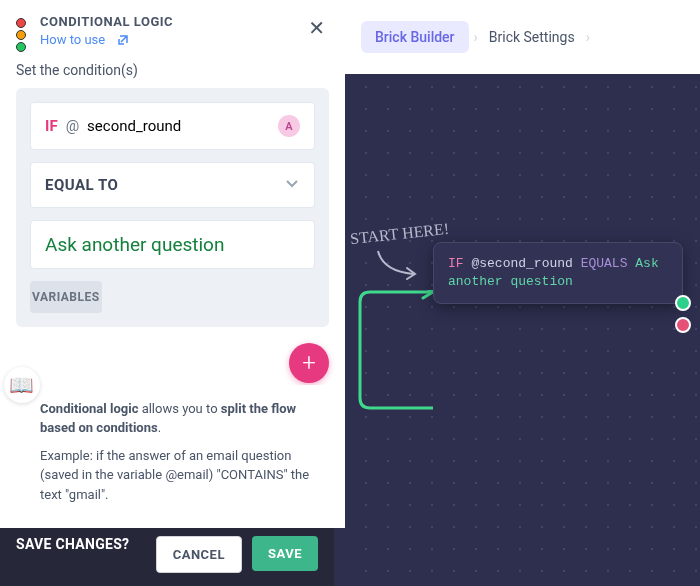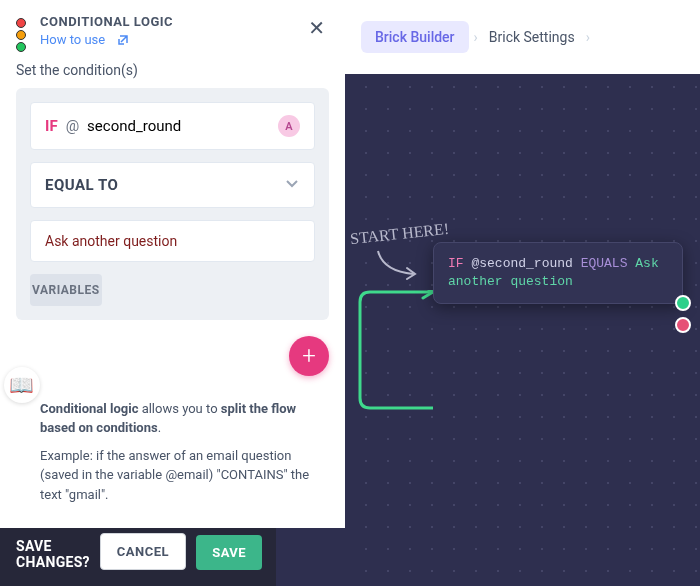--- a/index.html
+++ b/index.html
@@ -60,21 +60,21 @@
   .at-kw { color: #6a7280;}
   .var-text { color: #000000; flex: 1;}
   .badge-a {
     width: 22px; height: 22px; border-radius: 50%; background: #f8c9e4;
     display: flex; align-items: center; justify-content: center;
     font-size: 11px; color: #b5468f; font-weight: 600;
   }
   .op-row { justify-content: space-between; font-weight: 700; letter-spacing: 0.5px; color: #3c4658;}
   .chev { color: #9ba5b5;}
   .val-row input {
-    border: none; outline: none; width: 100%; font-size: 14px; color: #7f1d1d;
+    border: none; outline: none; width: 100%; font-size: 19px; color: #15803d;
     font-family: inherit;
   }
   .vars-btn {
     background: #dde2ea; color: #6a7280; font-size: 12px; font-weight: 700;
     letter-spacing: 0.5px; padding: 9px 2px; border-radius: 4px; display: inline-block;
   }
   .add-btn {
     width: 40px; height: 40px; border-radius: 50%; background: #e6397f;
     display: flex; align-items: center; justify-content: center; color: #fff;
     font-size: 24px; margin: 16px 16px 0 auto; font-weight: 300; box-shadow: 0 2px 6px rgba(230,57,127,0.4);
@@ -86,22 +86,22 @@
   }
   .help-card p { margin-bottom: 8px;}
   .book-icon {
     position: absolute; left: 4px; top: -18px;
     width: 36px; height: 36px; border-radius: 50%; background: #fff;
     display: flex; align-items: center; justify-content: center;
     box-shadow: 0 1px 4px rgba(0,0,0,0.15); font-size: 20px;
   }
   
   .bottom-bar {
-    position: absolute; left: 0; bottom: 0; width: 276px; height: 58px;
-    background: #262739; display: flex; align-items: flex-end; padding: 16px 16px;
+    position: absolute; left: 0; bottom: 0; width: 334px; height: 58px;
+    background: #262739; display: flex; align-items: flex-start; padding: 8px 16px;
     gap: 10px; color: #fff;
   }
   .bottom-bar .label { flex: 1; font-weight: 700; font-size: 14px; letter-spacing: 0.3px;}
   .btn { padding: 10px 16px; border-radius: 4px; font-size: 13px; font-weight: 700; letter-spacing: 0.5px; cursor: pointer;}
   .btn-cancel { background: #fff; color: #4a5568; border: 1px solid #d1d5db;}
   .btn-save { background: #3cb68a; color: #fff;}
   
   .start-label {
     position: absolute; left: 5px; top: 225px; color: #b8b9cc;
     font-family: "Comic Sans MS", cursive; font-size: 16px;

